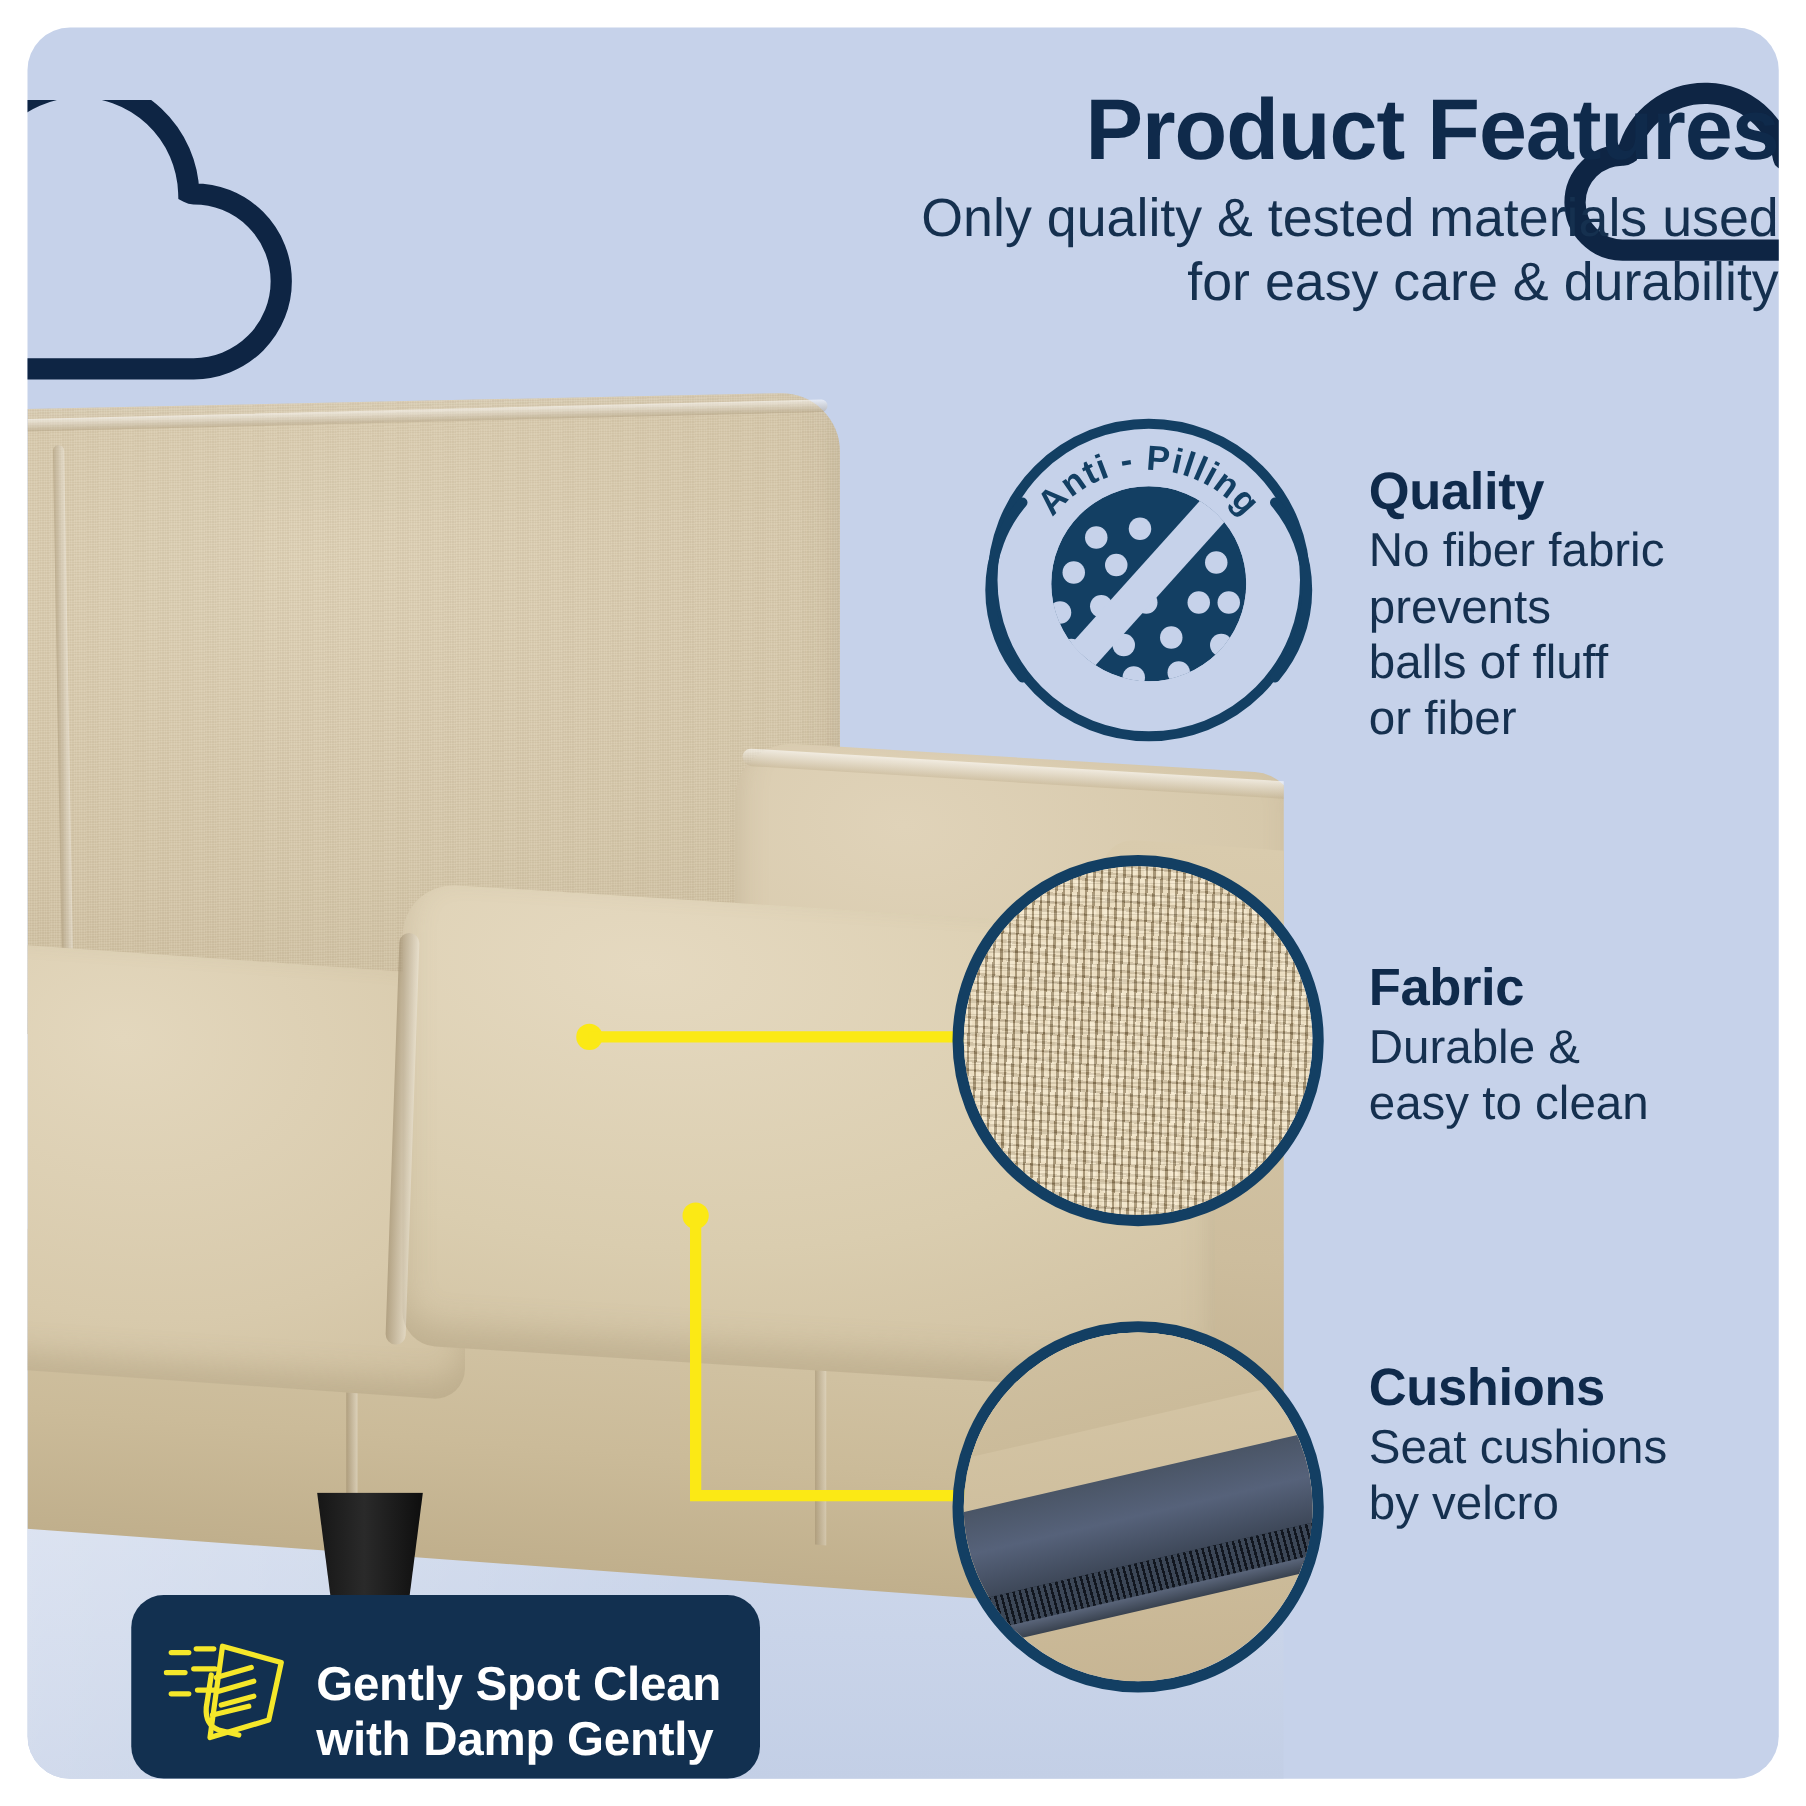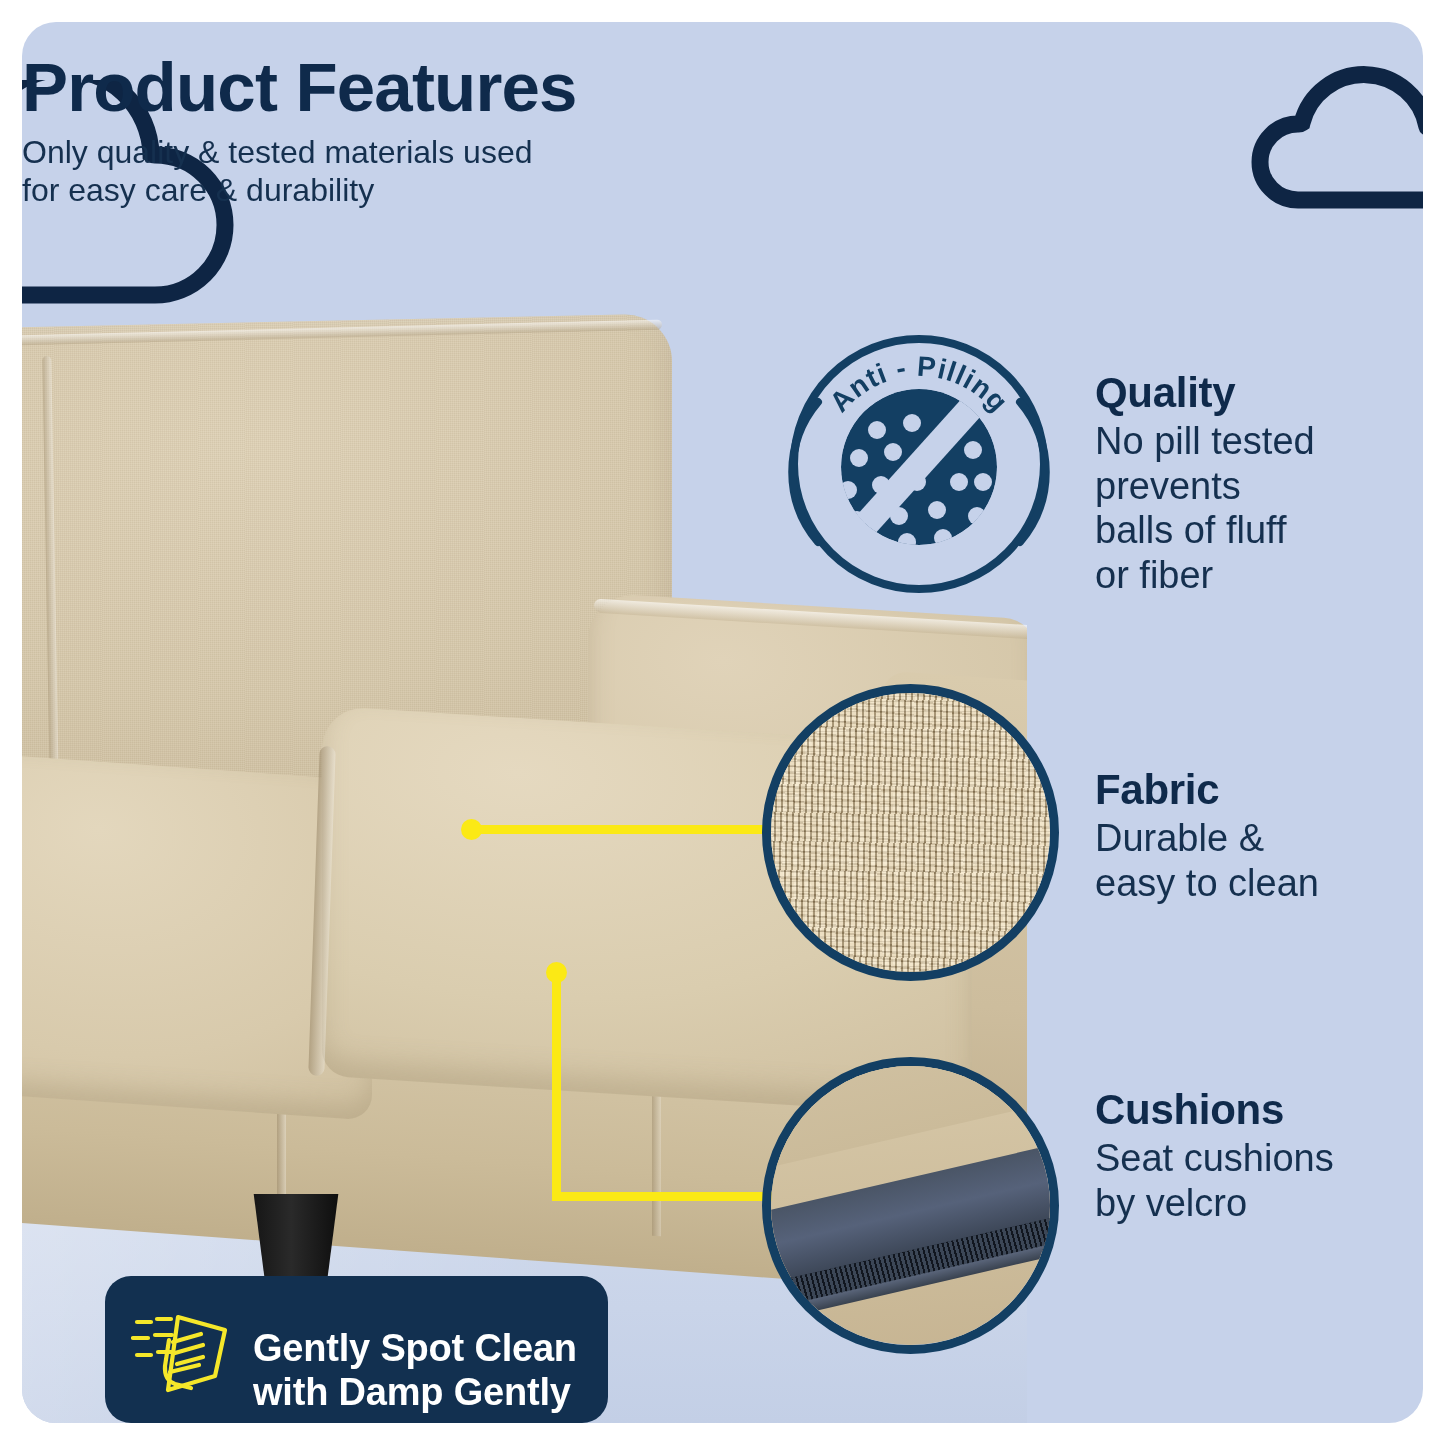--- a/index.html
+++ b/index.html
@@ -25,31 +25,31 @@
   }
 
   
   .cloud{position:absolute;}
   .cloud svg{display:block;}
   .cloud-tl{left:-52px;top:58px;}
   .cloud-tr{right:-40px;top:30px;}
 
   
   .header{
-    position:absolute;left:0;top:0;width:1401px;
-    text-align:left;pointer-events:none;
+    position:absolute;left:0;top:16px;width:1401px;
+    text-align:right;pointer-events:none;
   }
   .title{
     margin:0;padding-top:30px;
     font-size:69px;font-weight:700;letter-spacing:-0.8px;
     color:#0f2a4b;line-height:1.05;
   }
   .subtitle{
     margin:10px 0 0 0;
-    font-size:32px;font-weight:400;
+    font-size:43px;font-weight:400;
     color:#15304f;line-height:1.17;
   }
   .subtitle .l2{display:block;}
 
   
   .photo{
     position:absolute;left:0;top:254px;
     width:1005px;height:1147px;
     overflow:hidden;
   }
@@ -374,21 +374,21 @@
         <div class="seam"></div>
         <div class="velcro-strip"></div>
         <div class="velcro-teeth"></div>
         <div class="velcro-edge"></div>
       </div>
     </div>
 
     <div class="feature f-quality">
       <h3>Quality</h3>
       <p>
-        <span>No pill tested</span>
+        <span>No fiber fabric</span>
         <span>prevents</span>
         <span>balls of fluff</span>
         <span>or fiber</span>
       </p>
     </div>
 
     <div class="feature f-fabric">
       <h3>Fabric</h3>
       <p>
         <span>Durable &amp;</span>

